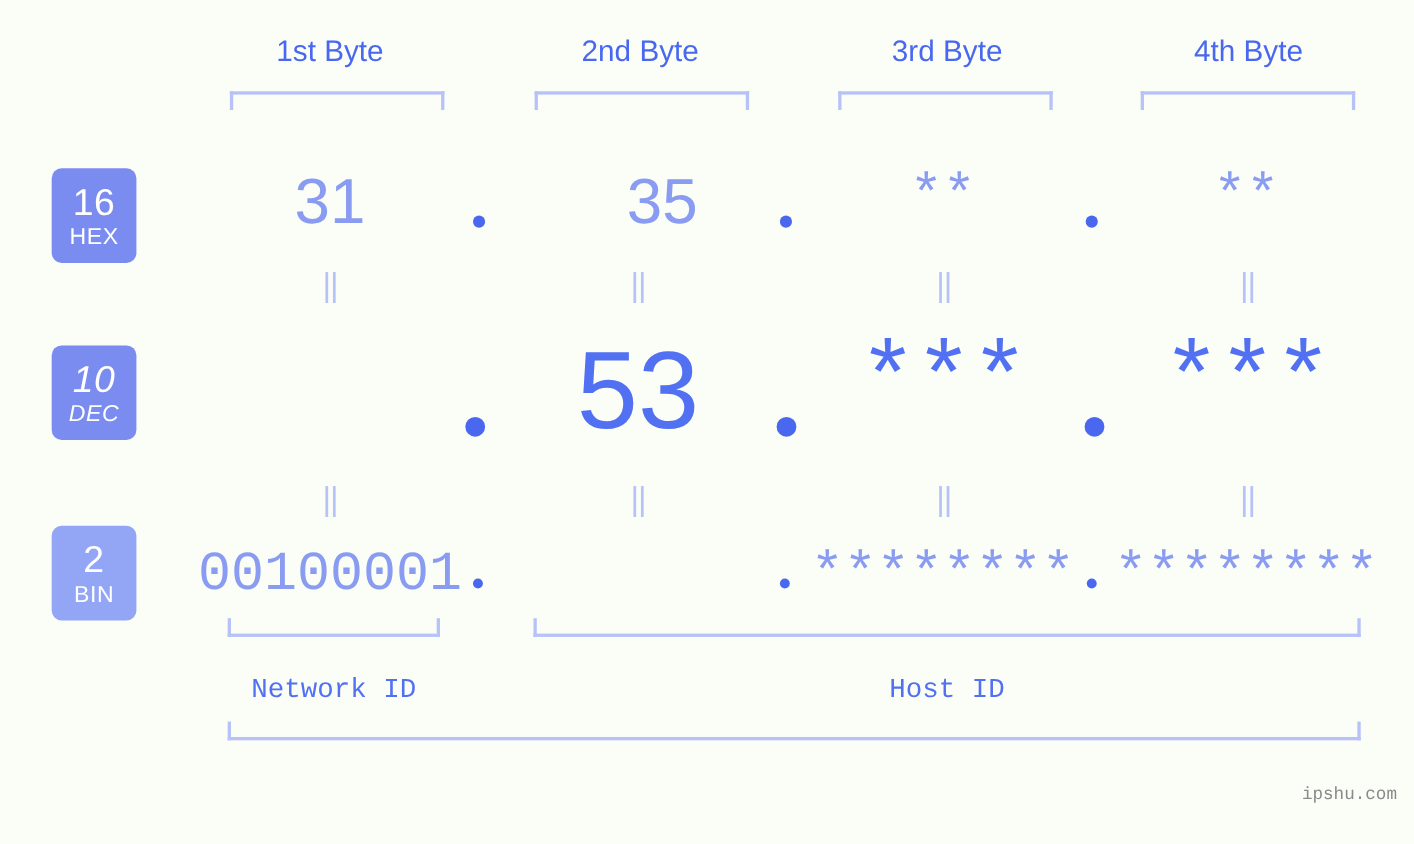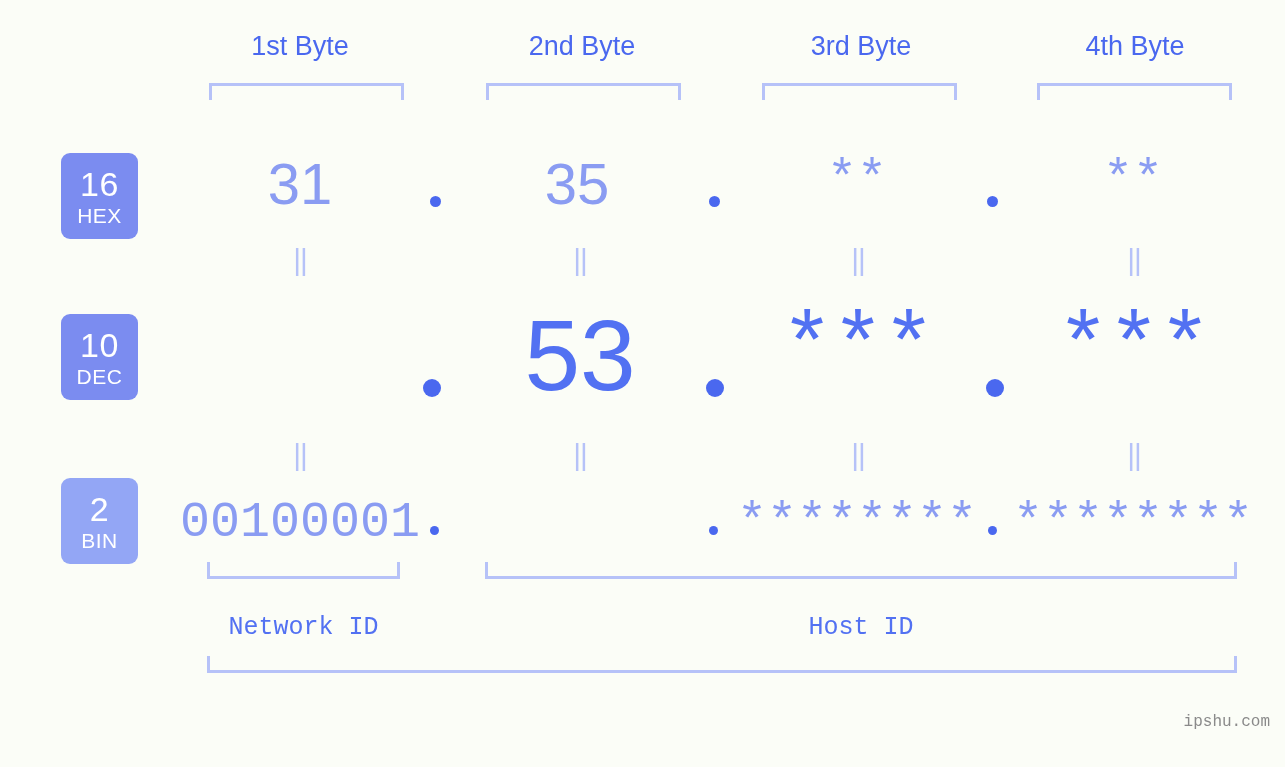--- a/index.html
+++ b/index.html
@@ -51,21 +51,21 @@
     height: 17px;
     border-bottom: 3px solid #b6c2f8;
     border-left: 3px solid #b6c2f8;
     border-right: 3px solid #b6c2f8;
     box-sizing: border-box;
   }
 
   
   .badge {
     position: absolute;
-    left: 61px;
+    left: 47px;
     width: 77px;
     border-radius: 9px;
     display: flex;
     flex-direction: column;
     align-items: center;
     justify-content: center;
     color: #ffffff;
     font-family: "Liberation Sans", sans-serif;
     line-height: 1;
     text-align: center;
@@ -75,21 +75,21 @@
     font-weight: 400;
     letter-spacing: 0.5px;
   }
   .badge .b-sub {
     font-size: 21px;
     font-weight: 400;
     margin-top: 4px;
     letter-spacing: 0.5px;
   }
   .badge-hex { top: 153px; height: 86px; background: #7b8cf0; }
-  .badge-dec { top: 314px; height: 86px; background: #7b8cf0; }
+  .badge-dec { top: 314px; height: 86px; background: #7b8cf0; font-style: italic; }
   .badge-bin { top: 478px; height: 86px; background: #93a6f5; }
 
   
   .cell {
     position: absolute;
     text-align: center;
     white-space: nowrap;
     line-height: 1;
   }
 
@@ -231,21 +231,21 @@
     <span class="b-num">10</span>
     <span class="b-sub">DEC</span>
   </div>
   <div class="badge badge-bin">
     <span class="b-num">2</span>
     <span class="b-sub">BIN</span>
   </div>
 
   <div class="cell hex-val" style="left:170px;">31</div>
   <div class="hex-dot" style="left:430px;"></div>
-  <div class="cell hex-val" style="left:447px;">35</div>
+  <div class="cell hex-val" style="left:472px;">35</div>
   <div class="hex-dot" style="left:709px;"></div>
   <div class="cell hex-val mono" style="left:727px;">**</div>
   <div class="hex-dot" style="left:987px;"></div>
   <div class="cell hex-val mono" style="left:1003px;">**</div>
 
   <div class="eq eq-row1" style="left:285px;">||</div>
   <div class="eq eq-row1" style="left:565px;">||</div>
   <div class="eq eq-row1" style="left:843px;">||</div>
   <div class="eq eq-row1" style="left:1119px;">||</div>
 

